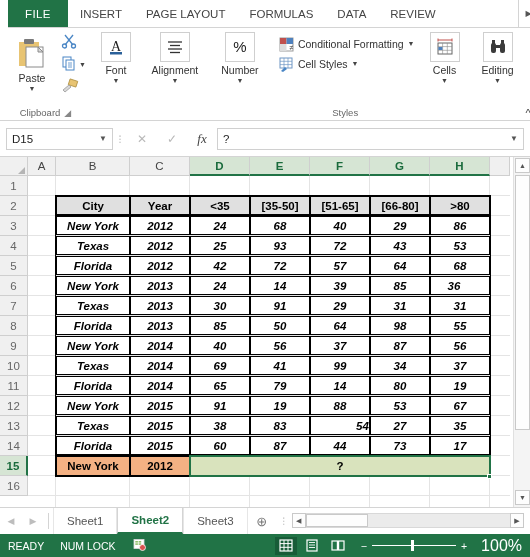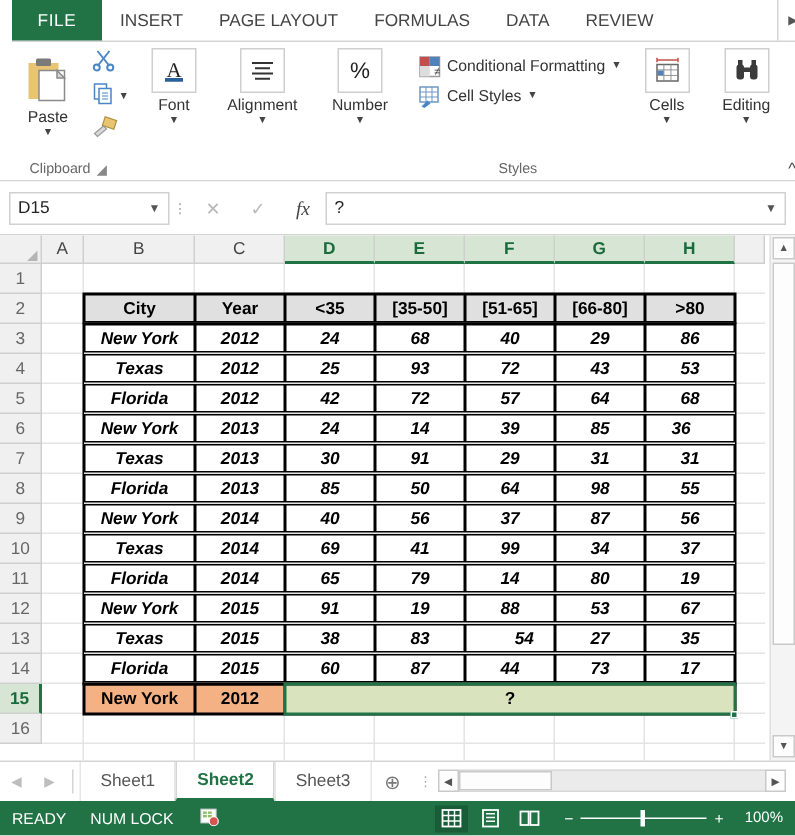--- a/index.html
+++ b/index.html
@@ -209,21 +209,21 @@
   .views { display:flex; align-items:center; gap:4px; margin-left:auto; }
   .vbtn {
     width:22px; height:18px; display:flex; align-items:center; justify-content:center;
     color:#fff; font-size:12px;
   }
   .vbtn.on { background:#185c38; }
   .zoomwrap { display:flex; align-items:center; gap:5px; margin-left:12px; }
   .zline { position:relative; width:84px; height:12px; display:flex; align-items:center; }
   .zline:before { content:""; position:absolute; left:0; right:0; height:1px; background:#fff; }
   .zknob { position:absolute; left:47%; width:3px; height:11px; background:#fff; }
-  .zpct { margin-left:9px; font-size:10px; }
+  .zpct { margin-left:9px; font-size:16px; }
 </style>
 </head>
 <body>
 
 <div id="app">
 
   <div class="tabstrip">
     <div class="tab-file">
         <span>FILE</span>
       </div>
@@ -822,21 +822,21 @@
         </div>
       <div class="cell td" style="left:102px; top:240px; width:60px; height:19px">
           <span>2015</span>
         </div>
       <div class="cell td" style="left:162px; top:240px; width:60px; height:19px">
           <span>38</span>
         </div>
       <div class="cell td" style="left:222px; top:240px; width:60px; height:19px">
           <span>83</span>
         </div>
-      <div class="cell td" style="left:282px; top:240px; width:79px; height:19px">
+      <div class="cell td" style="left:295px; top:240px; width:79px; height:19px">
           <span>54</span>
         </div>
       <div class="cell td" style="left:342px; top:240px; width:60px; height:19px">
           <span>27</span>
         </div>
       <div class="cell td" style="left:402px; top:240px; width:60px; height:19px">
           <span>35</span>
         </div>
 
       <div class="cell td" style="left:28px;  top:260px; width:74px; height:19px">

